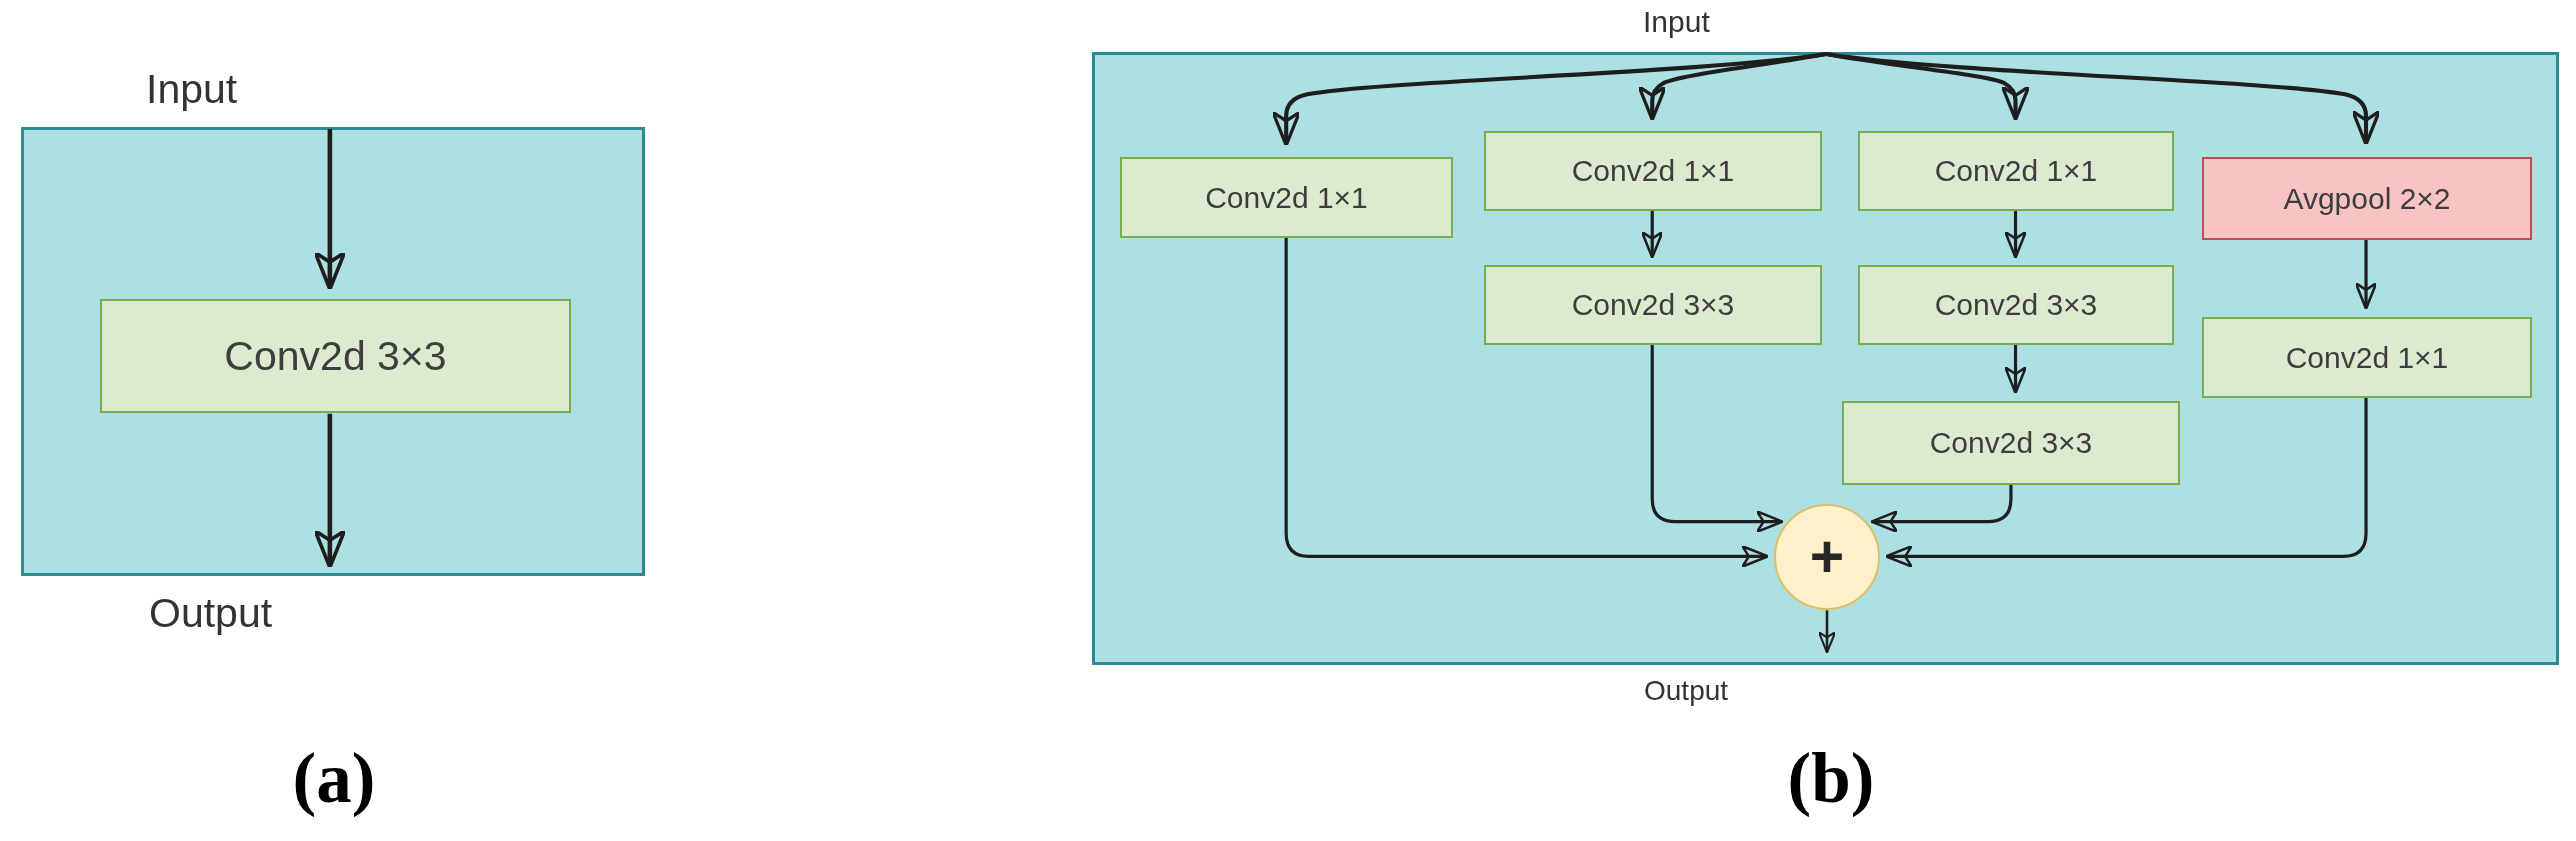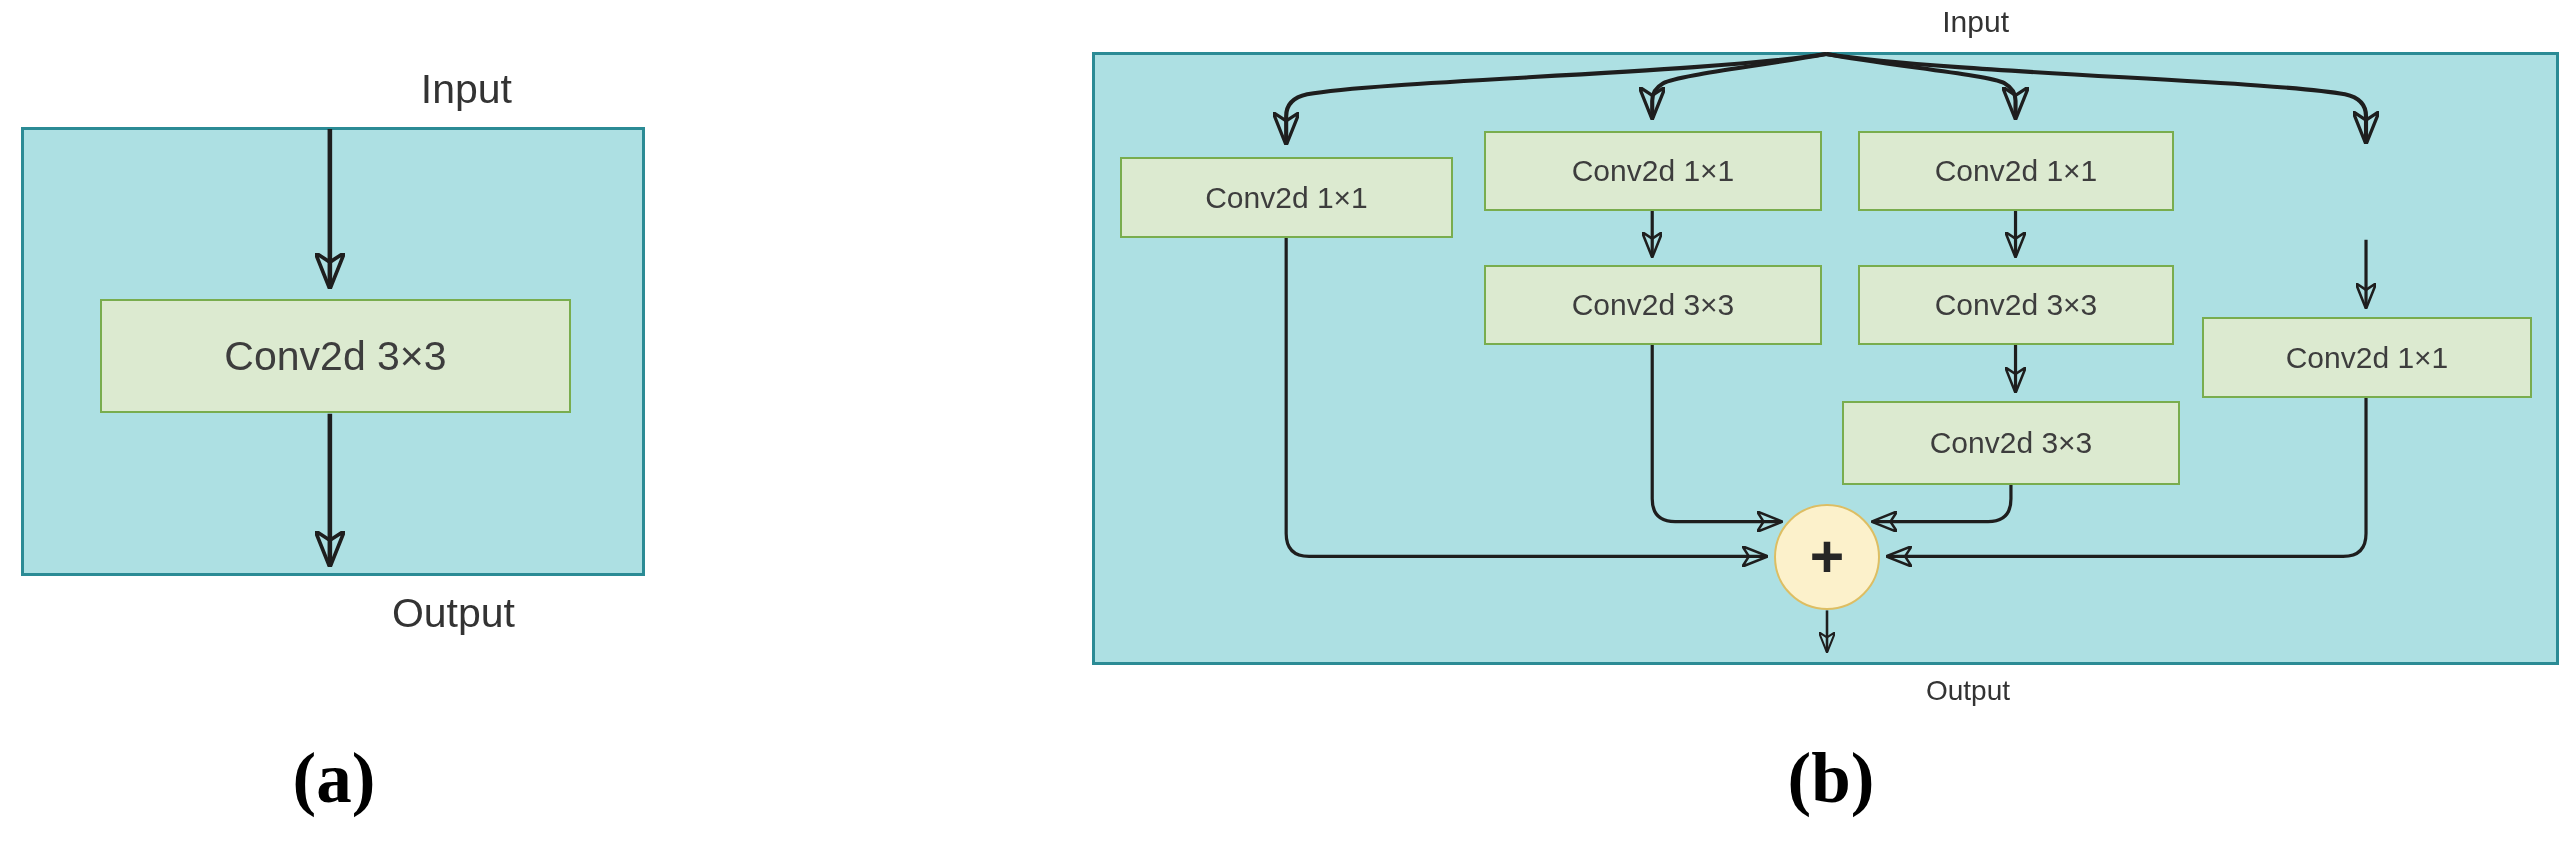--- a/index.html
+++ b/index.html
@@ -29,21 +29,21 @@
   }
   .node.pool{
     background:var(--pool-fill);
     border:2.7px solid var(--pool-border);
   }
   .node-label-a{font-size:41px;}
   .node-label-b{font-size:30px;}
   .io-label{
     position:absolute;
     color:#333333;
-    text-align:right;
+    text-align:left;
     white-space:nowrap;
   }
   .io-a{font-size:41px;}
   .io-b-in{font-size:30px;}
   .io-b-out{font-size:28px;}
   .caption{
     position:absolute;
     font-family:"Liberation Serif", serif;
     font-weight:bold;
     font-size:71px;
@@ -138,20 +138,23 @@
   <div class="node conv node-label-b" style="left:1858px;top:131px;width:316px;height:80px;">
     <span>Conv2d 1×1</span>
   </div>
   <div class="node conv node-label-b" style="left:1858px;top:265px;width:316px;height:80px;">
     <span>Conv2d 3×3</span>
   </div>
   <div class="node conv node-label-b" style="left:1842px;top:401px;width:338px;height:84px;">
     <span>Conv2d 3×3</span>
   </div>
 
+  <div class="node pool node-label-b" style="left:2202px;top:157px;width:330px;height:83px;">
+    <span>Avgpool 2×2</span>
+  </div>
   <div class="node conv node-label-b" style="left:2202px;top:317px;width:330px;height:81px;">
     <span>Conv2d 1×1</span>
   </div>
 
   <div class="sum-node">
     <span>+</span>
   </div>
 
   <div class="io-label io-b-out" style="left:1644px;top:675px;width:366px;">Output</div>
 

